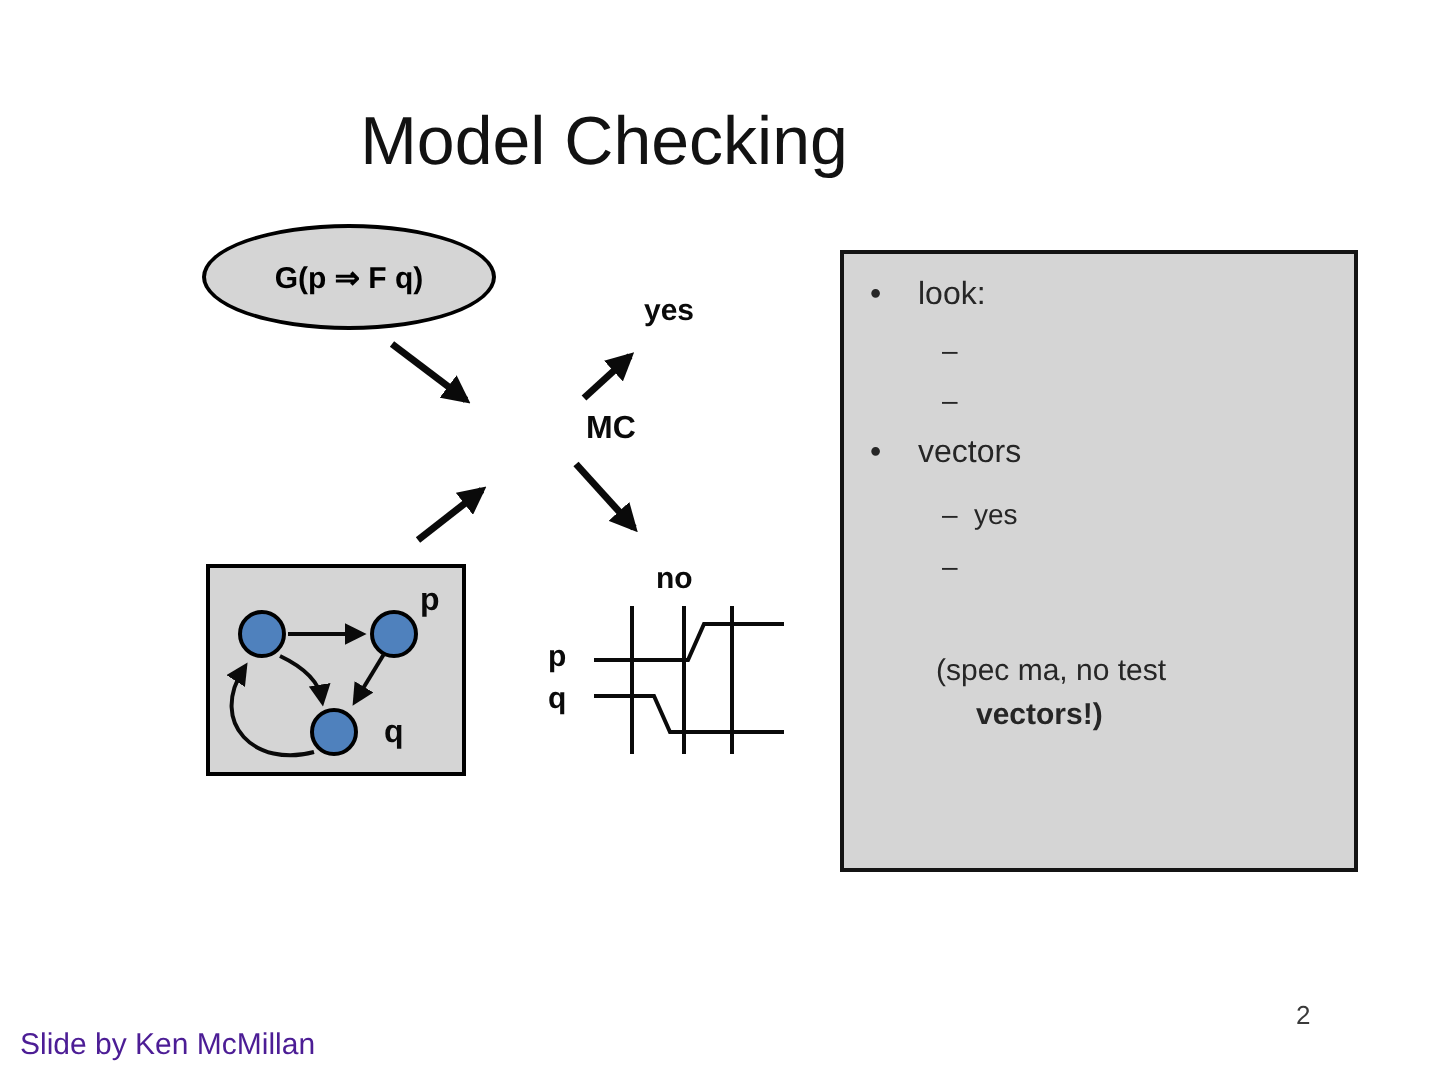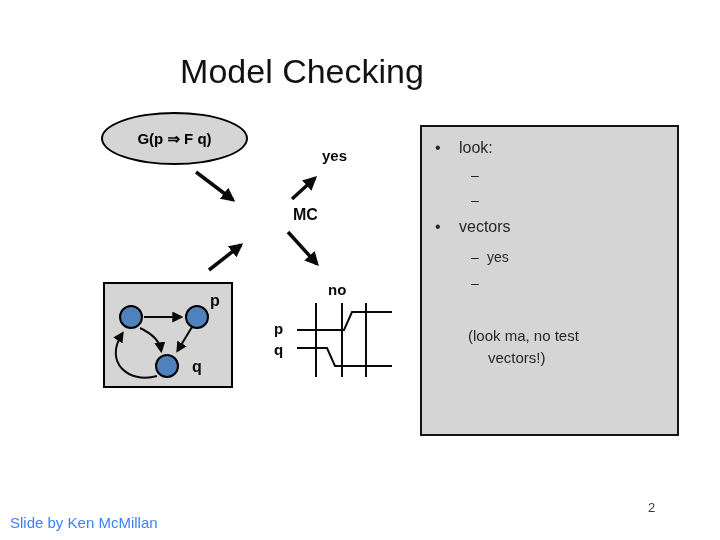--- a/index.html
+++ b/index.html
@@ -90,28 +90,28 @@
   .ib-row .glyph { display: inline-block; }
   .ib-row.l1 .glyph { width: 24px; }
   .ib-row.l2 .glyph { width: 16px; }
   .ib-note {
     position: absolute;
     left: 46px;
     top: 198px;
     font-size: 15px;
     line-height: 22px;
   }
-  .ib-note .line2 { display: block; margin-left: 20px; }
+  .ib-note .line2 { display: block; margin-left: 20px; font-weight: bold; }
 
   .footer {
     position: absolute;
     left: 10px;
     top: 514px;
     font-size: 15px;
-    color: #3b82f6;
+    color: #4c1d95;
     white-space: nowrap;
   }
   .page-number {
     position: absolute;
     left: 648px;
     top: 500px;
     font-size: 13px;
     color: #3a3a3a;
   }
 </style>
@@ -183,21 +183,21 @@
       <span>vectors</span>
     </div>
     <div class="ib-row l2" style="top:122px">
       <span class="glyph">–</span>
       <span>yes</span>
     </div>
     <div class="ib-row l2" style="top:148px">
       <span class="glyph">–</span>
     </div>
     <div class="ib-note">
-      <span>(look ma, no test</span>
+      <span>(spec ma, no test</span>
       <span class="line2">vectors!)</span>
     </div>
   </div>
 
   <div class="footer">Slide by Ken McMillan</div>
   <div class="page-number">2</div>
 
 </div>
 
 </body></html>

